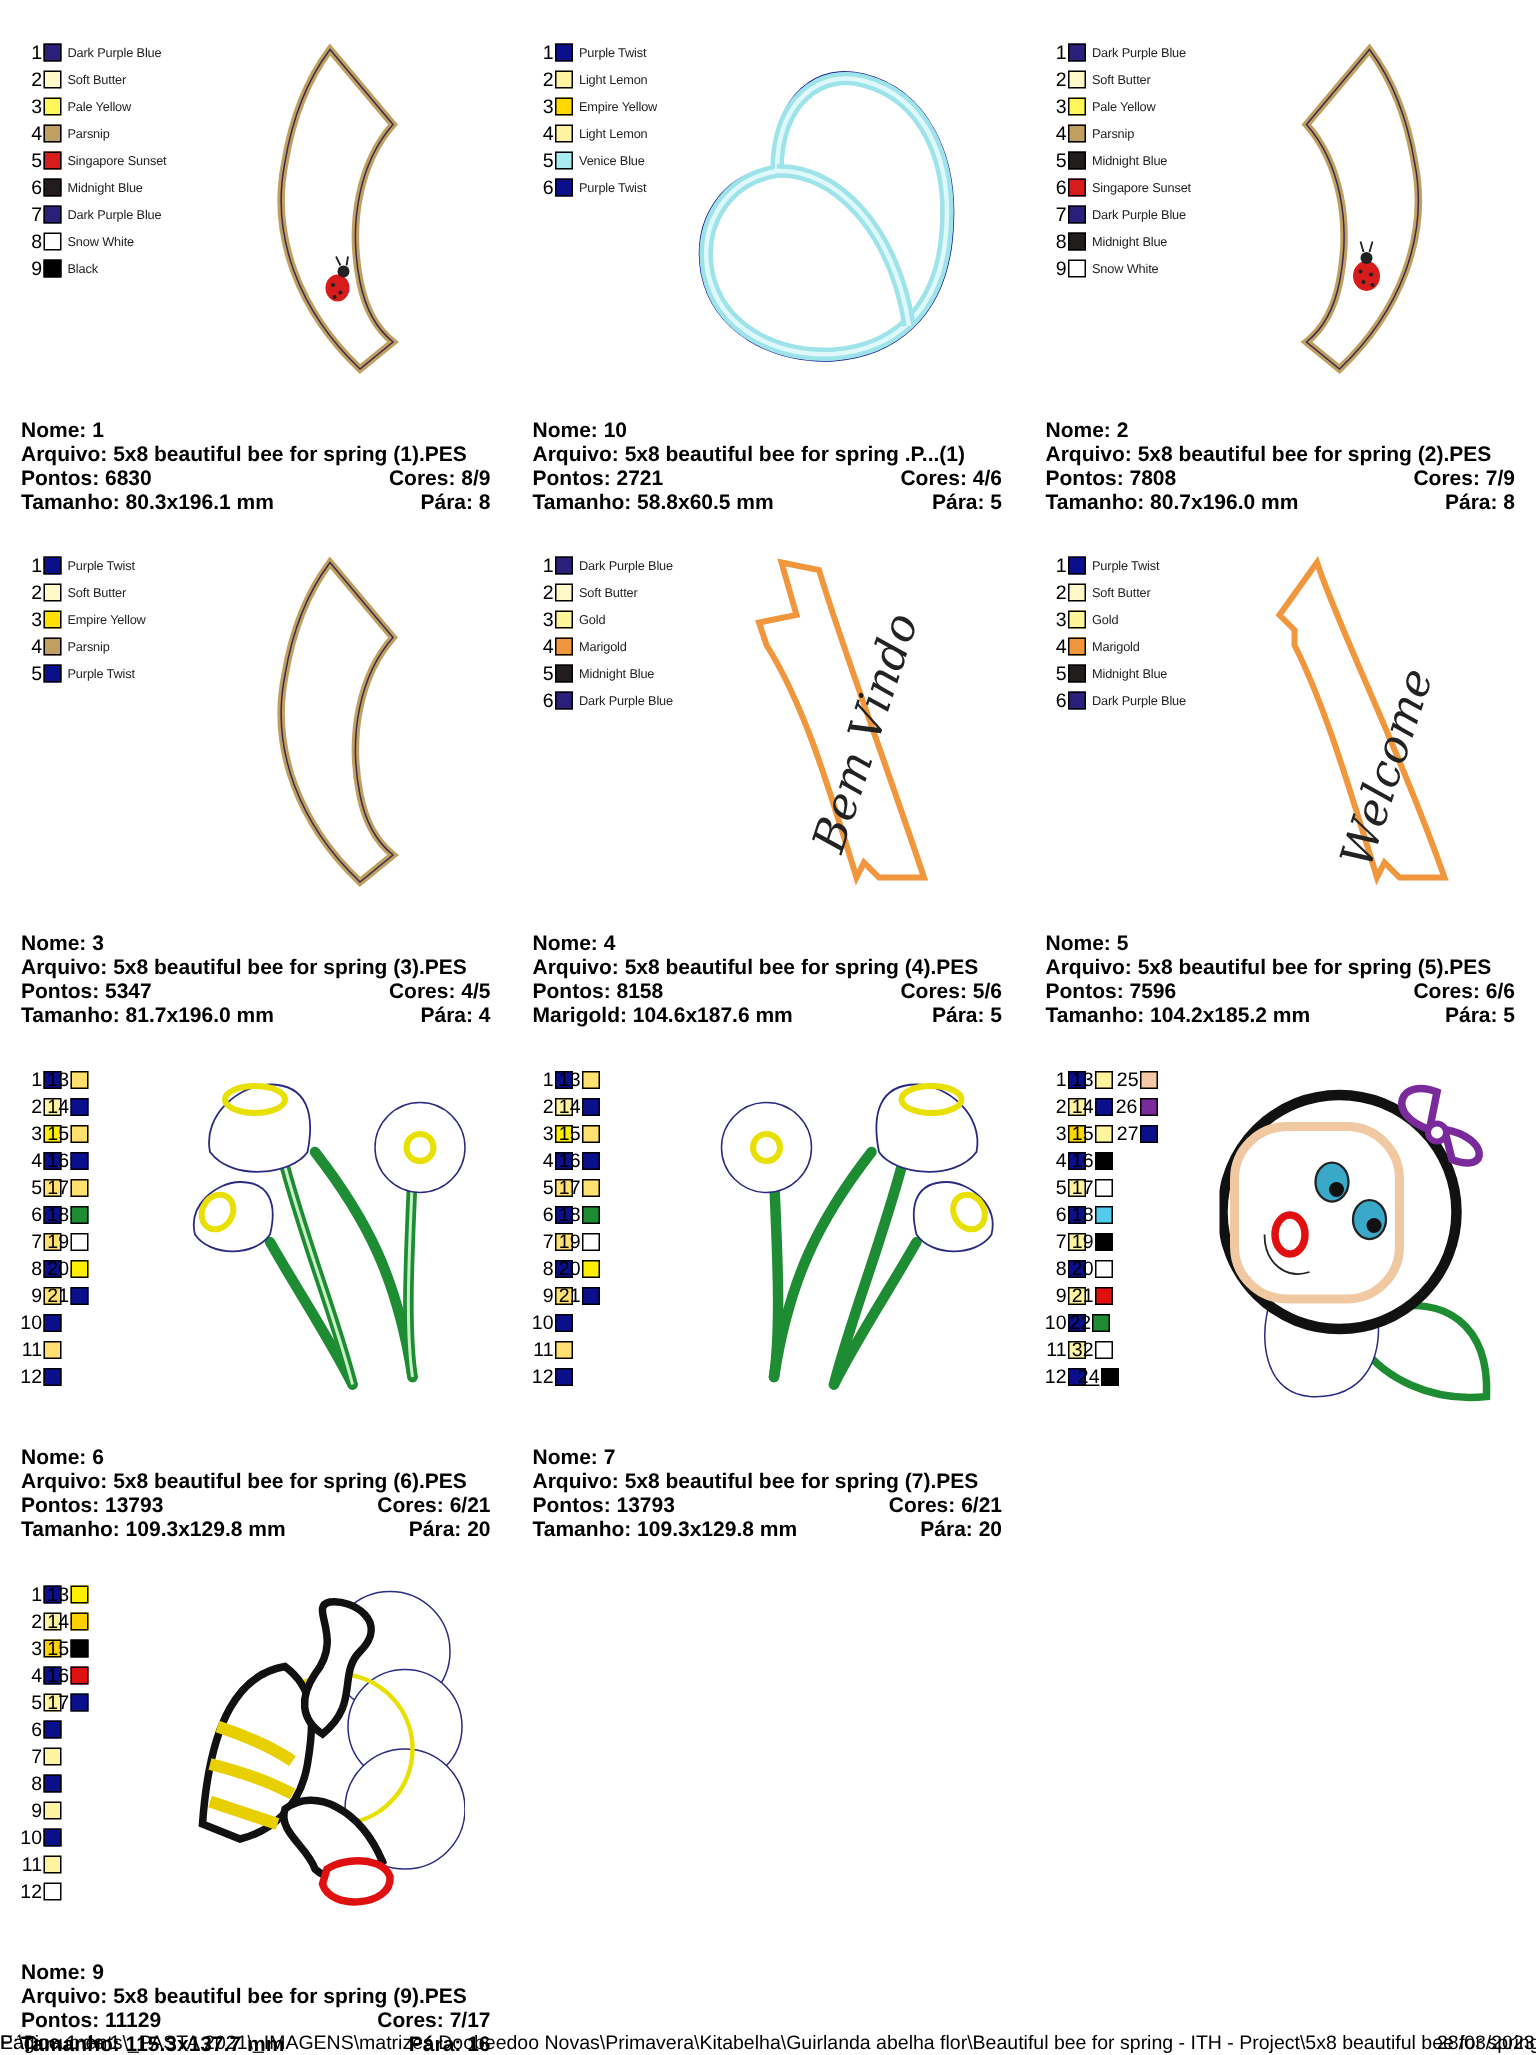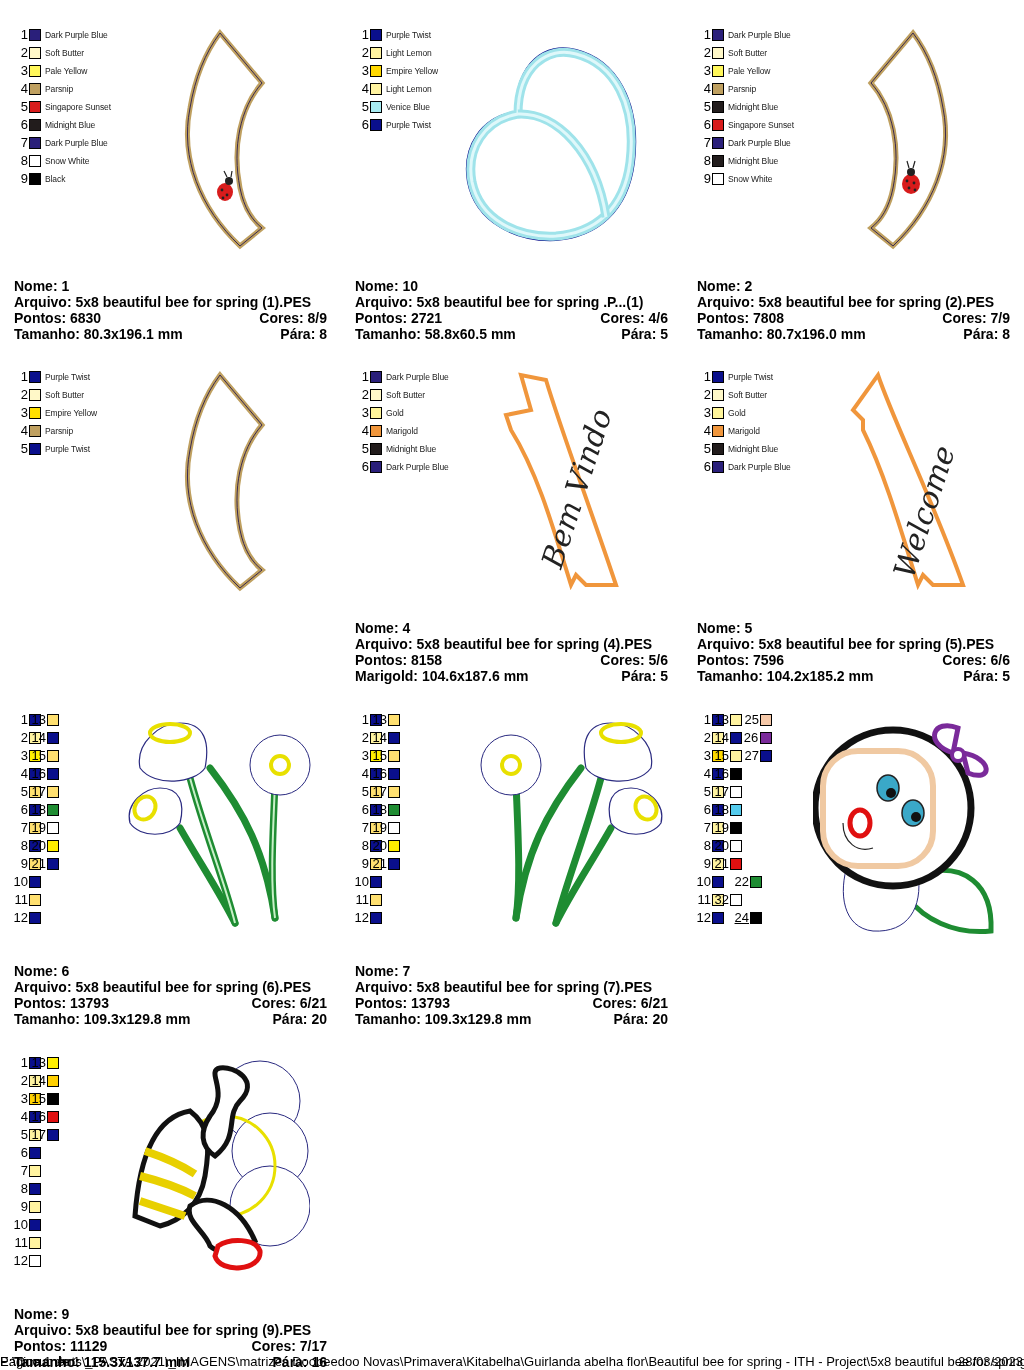--- a/index.html
+++ b/index.html
@@ -256,20 +256,36 @@
       <div class="lrow" style="top: 72px; left: 0px;">
         <span class="lnum">5</span>
         <span class="sw" style="background: rgb(10, 15, 140);"></span>
         <span class="lname">Purple Twist</span>
       </div>
     </div>
   <svg class="art" style="left:170px;top:8px;" width="110" height="225" viewBox="0 0 110 225">
     <path d="M50 5 L92 55 C70 80 62 120 70 160 C74 180 82 192 92 200 L70 218 C30 180 10 130 20 80 C25 50 35 25 50 5 Z" fill="#fff" stroke="#bfa060" stroke-width="5"></path>
     <path d="M50 5 L92 55 C70 80 62 120 70 160 C74 180 82 192 92 200 L70 218 C30 180 10 130 20 80 C25 50 35 25 50 5 Z" fill="none" stroke="#3a2a50" stroke-width="1"></path>
   </svg>
+  <div class="info">
+    <div class="line">
+        <span>Nome: 3</span>
+      </div>
+    <div class="line">
+        <span>Arquivo: 5x8 beautiful bee for spring (3).PES</span>
+      </div>
+    <div class="line">
+        <span>Pontos: 5347</span>
+        <span>Cores: 4/5</span>
+      </div>
+    <div class="line">
+        <span>Tamanho: 81.7x196.0 mm</span>
+        <span>Pára: 4</span>
+      </div>
+  </div>
 </div>
 
 <div class="cell" style="left:341px;top:362px;">
   <div class="legend named">
       <div class="lrow" style="top: 0px; left: 0px;">
         <span class="lnum">1</span>
         <span class="sw" style="background: rgb(42, 31, 122);"></span>
         <span class="lname">Dark Purple Blue</span>
       </div>
       <div class="lrow" style="top: 18px; left: 0px;">
@@ -703,29 +719,29 @@
       </div>
       <div class="lrow" style="top: 126px; left: 30px;">
         <span class="lnum" style="width: 16px;">20</span>
         <span class="sw" style="background: rgb(255, 255, 255);"></span>
       </div>
       <div class="lrow" style="top: 144px; left: 30px;">
         <span class="lnum" style="width: 16px;">21</span>
         <span class="sw" style="background: rgb(224, 16, 16);"></span>
       </div>
       <div class="lrow" style="top: 162px; left: 30px;">
-        <span class="lnum" style="width: 36px;">22</span>
+        <span class="lnum" style="width: 14px;">22</span>
         <span class="sw" style="background: rgb(30, 140, 50);"></span>
       </div>
       <div class="lrow" style="top: 180px; left: 30px;">
         <span class="lnum" style="width: 16px;">32</span>
         <span class="sw" style="background: rgb(255, 255, 255);"></span>
       </div>
       <div class="lrow" style="top: 198px; left: 30px;">
-        <span class="lnum" style="width: 36px; text-decoration: underline;">24</span>
+        <span class="lnum" style="width: 20px; text-decoration: underline;">24</span>
         <span class="sw" style="background: rgb(0, 0, 0);"></span>
       </div>
       <div class="lrow" style="top: 0px; left: 60px;">
         <span class="lnum" style="width: 16px;">25</span>
         <span class="sw" style="background: rgb(245, 200, 168);"></span>
       </div>
       <div class="lrow" style="top: 18px; left: 60px;">
         <span class="lnum" style="width: 16px; text-align: center;">26</span>
         <span class="sw" style="background: rgb(122, 42, 154);"></span>
       </div>

